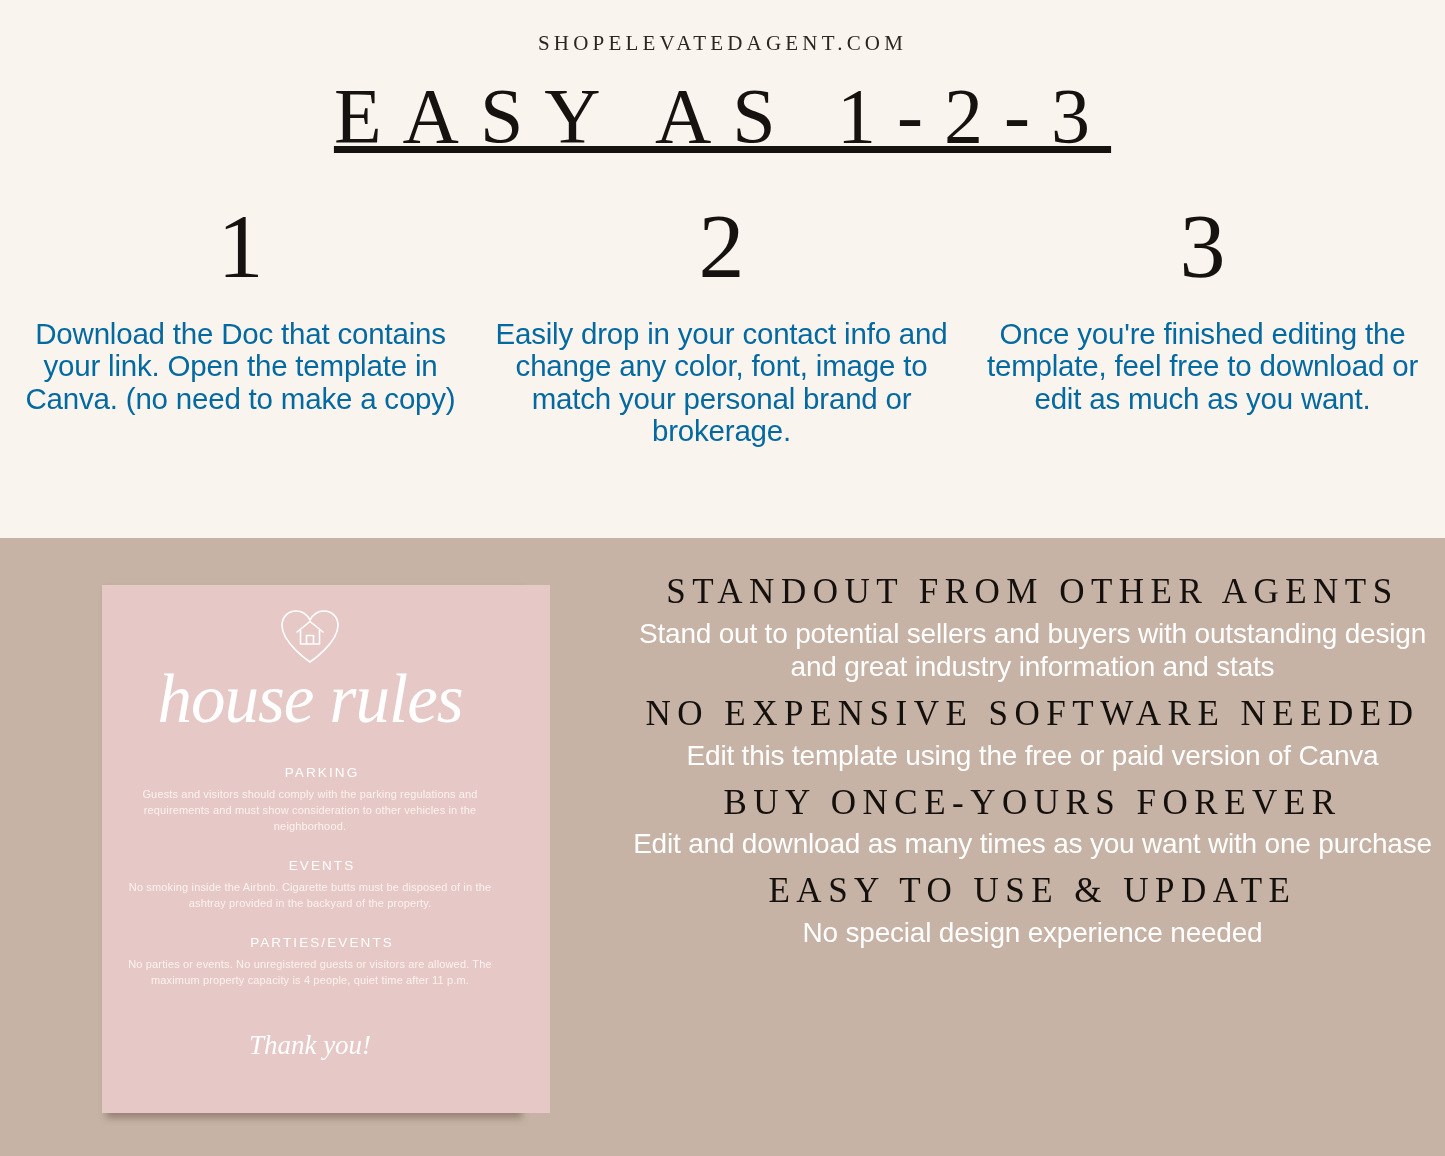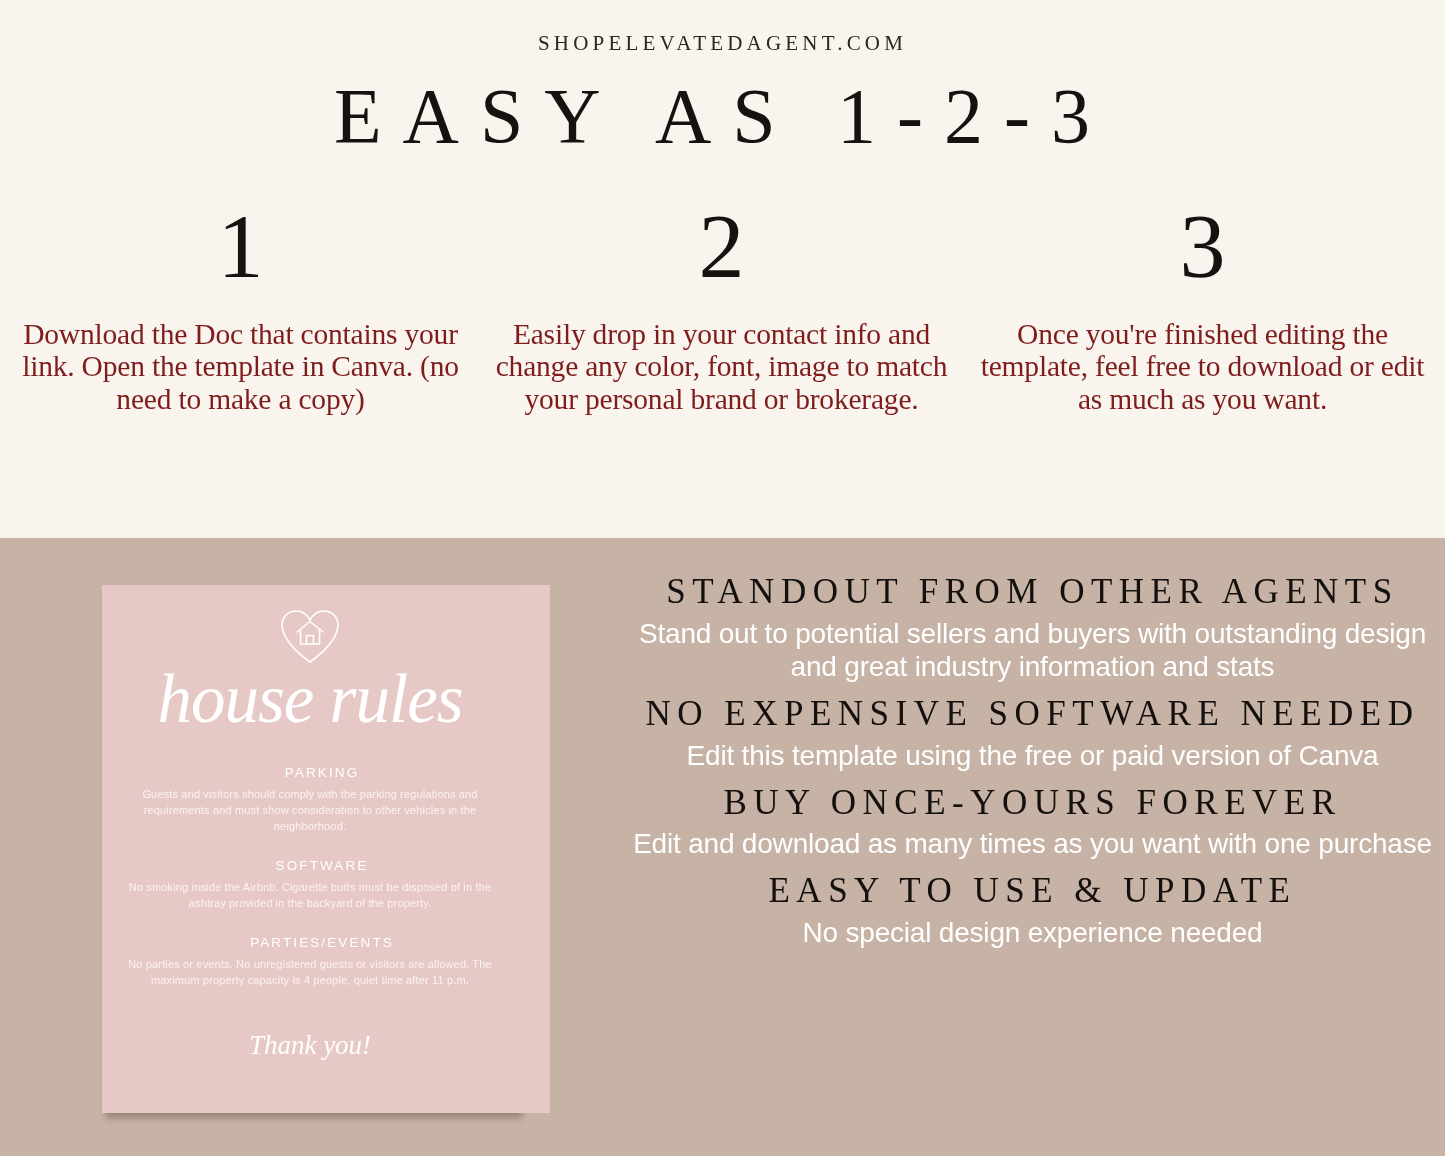--- a/index.html
+++ b/index.html
@@ -42,20 +42,21 @@
     left: 0; top: 77px;
     width: 1445px;
     text-align: center;
     font-family: "Liberation Serif", serif;
     font-weight: 400;
     font-size: 78px;
     letter-spacing: 21px;
     color: #16120f;
     white-space: nowrap;
     line-height: 1.0;
+    text-decoration: underline;
   }
 
   .steps {
     position: absolute;
     left: 0; top: 200px;
     width: 1445px;
     display: flex;
     flex-direction: row;
     justify-content: flex-start;
   }
@@ -66,24 +67,24 @@
   .step-number {
     font-family: "Liberation Serif", serif;
     font-weight: 400;
     font-size: 92px;
     line-height: 92px;
     color: #16120f;
     height: 96px;
   }
   .step-text {
     margin-top: 22px;
-    font-family: Liberation Serif, serif;
+    font-family: Liberation Sans, sans-serif;
     font-size: 29.5px;
     line-height: 1.1;
-    color: #7f1d1d;
+    color: #0369a1;
     padding: 0 14px;
     letter-spacing: -0.2px;
   }
 
   
   .bottom-section {
     position: absolute;
     left: 0; top: 538px;
     width: 1445px;
     height: 618px;
@@ -233,21 +234,21 @@
     <div class="card-title">house rules</div>
 
     <div class="card-sections">
 
       <div class="card-section">
         <div class="card-section-title">PARKING</div>
         <div class="card-section-body">Guests and visitors should comply with the parking regulations and requirements and must show consideration to other vehicles in the neighborhood.</div>
       </div>
 
       <div class="card-section">
-        <div class="card-section-title">SOFTWARE</div>
+        <div class="card-section-title">EVENTS</div>
         <div class="card-section-body">No smoking inside the Airbnb. Cigarette butts must be disposed of in the ashtray provided in the backyard of the property.</div>
       </div>
 
       <div class="card-section">
         <div class="card-section-title">PARTIES/EVENTS</div>
         <div class="card-section-body">No parties or events. No unregistered guests or visitors are allowed. The maximum property capacity is 4 people, quiet time after 11 p.m.</div>
       </div>
 
     </div>
 

